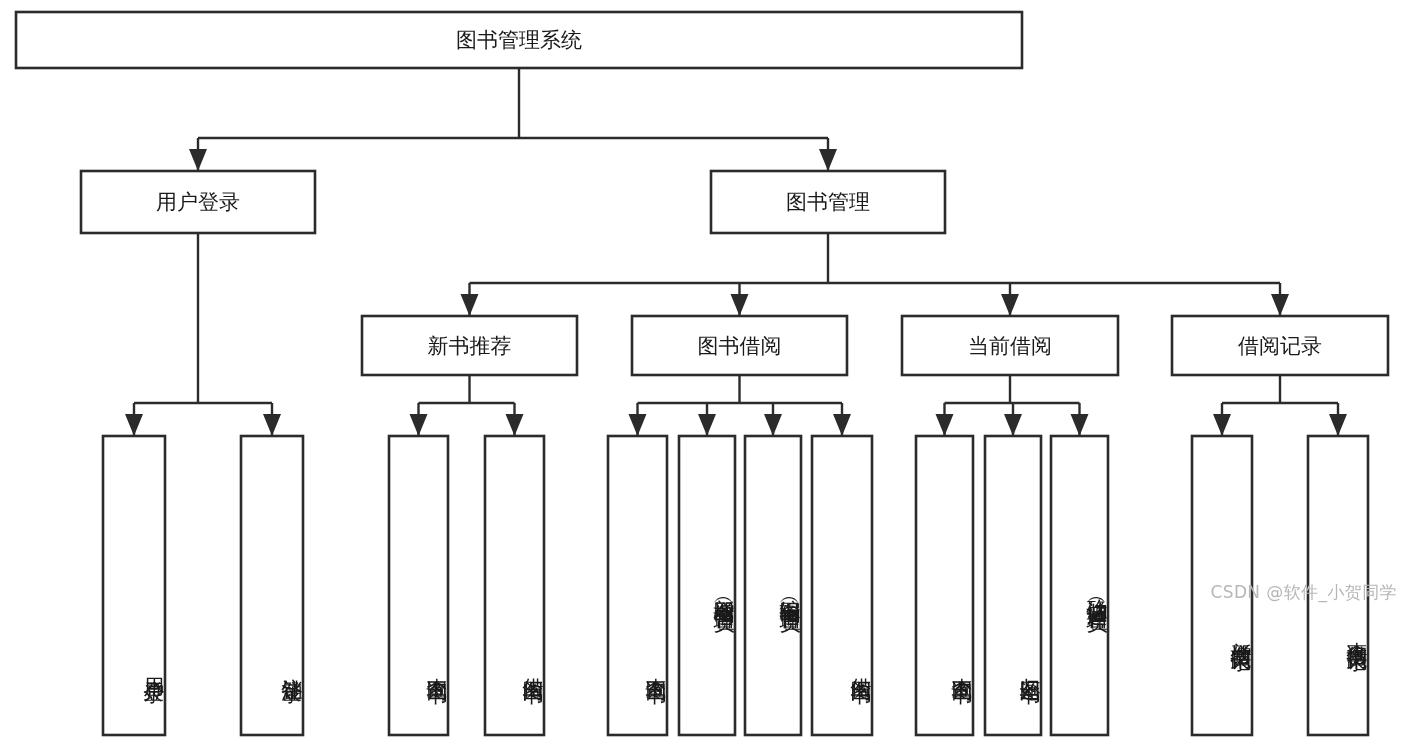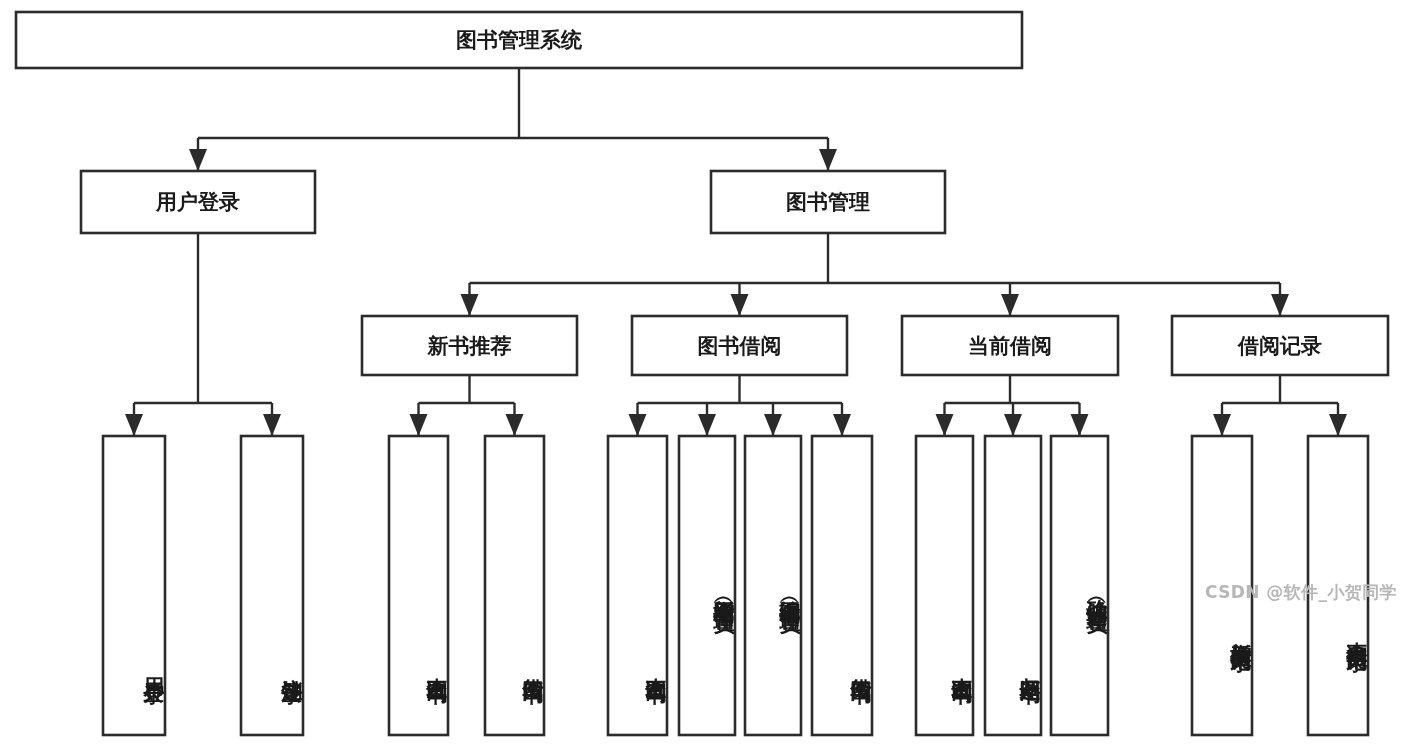--- a/index.html
+++ b/index.html
@@ -11,21 +11,20 @@
     width: 1405px;
     height: 747px;
     font-family: "DejaVu Sans", "Liberation Sans", sans-serif;
     overflow: hidden;
     position: relative;
   }
   #diagram-root {
     position: relative;
     width: 1405px;
     height: 608px;
-    font-weight: bold;
   }
   svg.diagram-svg {
     position: absolute;
     top: 0;
     left: 0;
     width: 1405px;
     height: 747px;
   }
   .node-box {
     fill: #ffffff;

